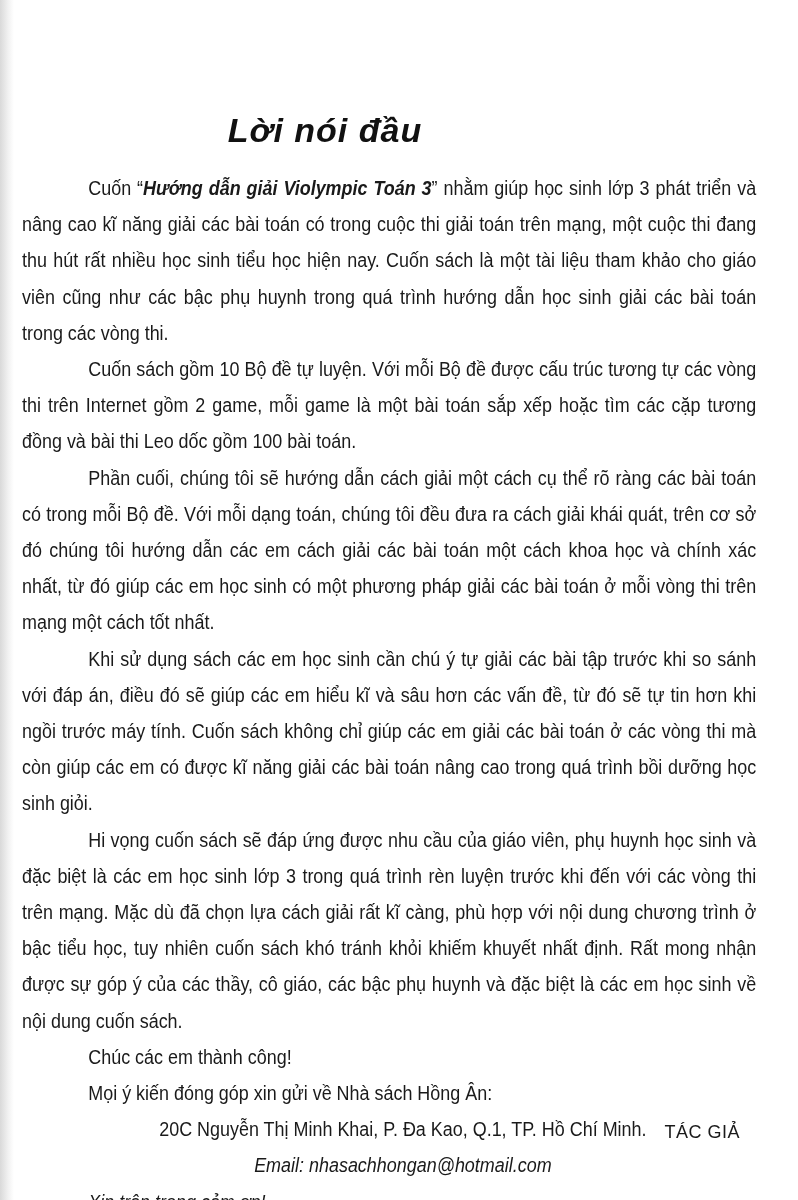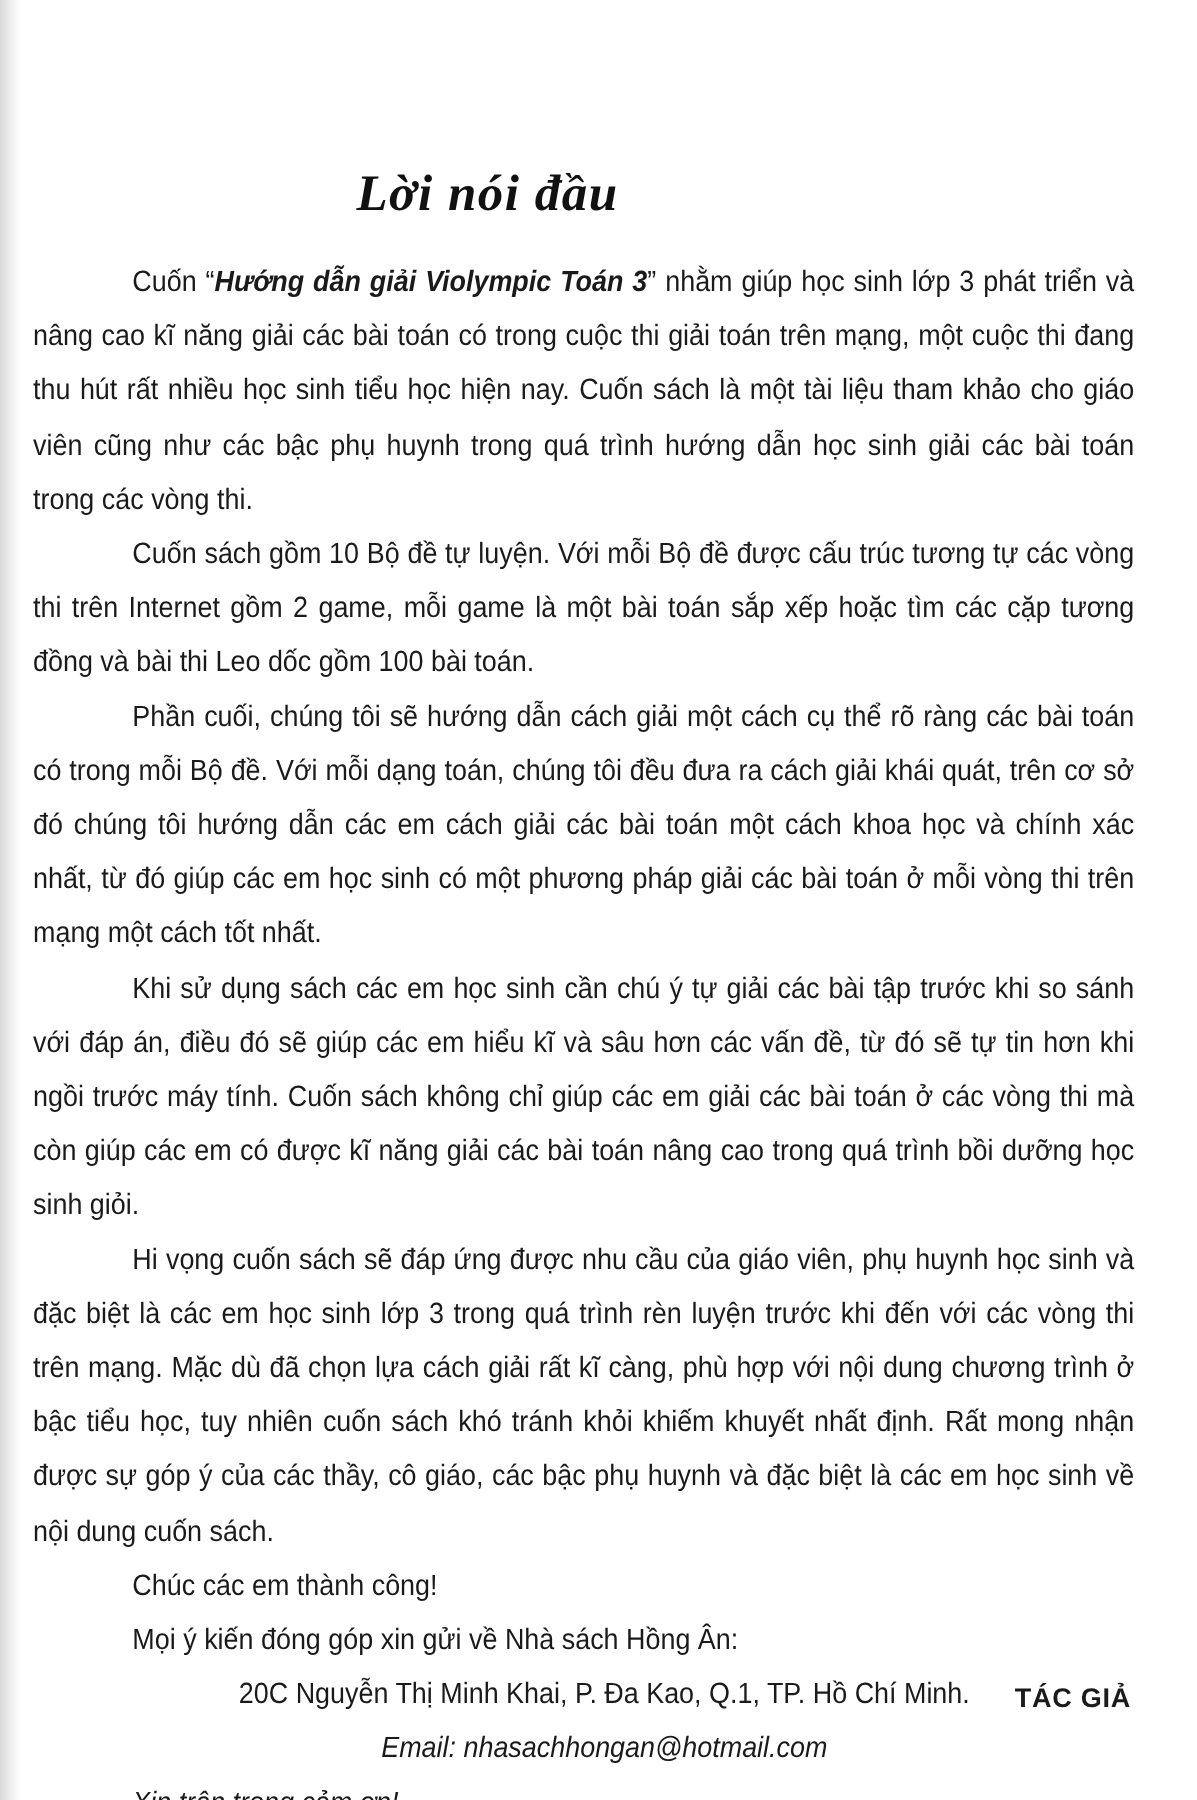--- a/index.html
+++ b/index.html
@@ -10,39 +10,39 @@
     color: #1a1a1a;
     position: relative;
   }
   .page-shadow {
     position: absolute; left: 0; top: 0; bottom: 0; width: 14px;
     background: linear-gradient(to right, #d9d9d9, #f2f2f2 60%, #ffffff);
   }
   .title {
     position: absolute; top: 88px; left: 0; width: 650px;
     text-align: center;
-    font-family: Liberation Serif, serif;
+    font-family: Liberation Sans, sans-serif;
     font-style: italic; font-weight: bold;
     font-size: 34px; letter-spacing: 1px;
     color: #111;
   }
   .body {
     position: absolute; top: 170px; left: 22px; width: 734px;
     font-size: 19.5px; line-height: 36.2px;
     transform: scaleX(0.92); transform-origin: left top;
     width: 798px;
   }
   .p { margin: 0; text-indent: 72px; text-align: justify; text-align-last: left; width: 798px; }
   .bi { font-weight: bold; font-style: italic; }
   .line { margin: 0; padding-left: 72px; }
   .center-line { margin: 0; text-align: center; padding-left: 30px; }
   .italic { font-style: italic; }
   .author {
-    position: absolute; top: 1122px; right: 44px;
-    font-weight: bold; font-size: 18px; letter-spacing: 0.5px;
+    position: absolute; top: 1122px; right: 58px;
+    font-weight: normal; font-size: 18px; letter-spacing: 0.5px;
   }
 </style>
 </head>
 <body>
 
 <div class="page-shadow"></div>
 
 <h1 class="title">Lời nói đầu</h1>
 
 <div class="body">

